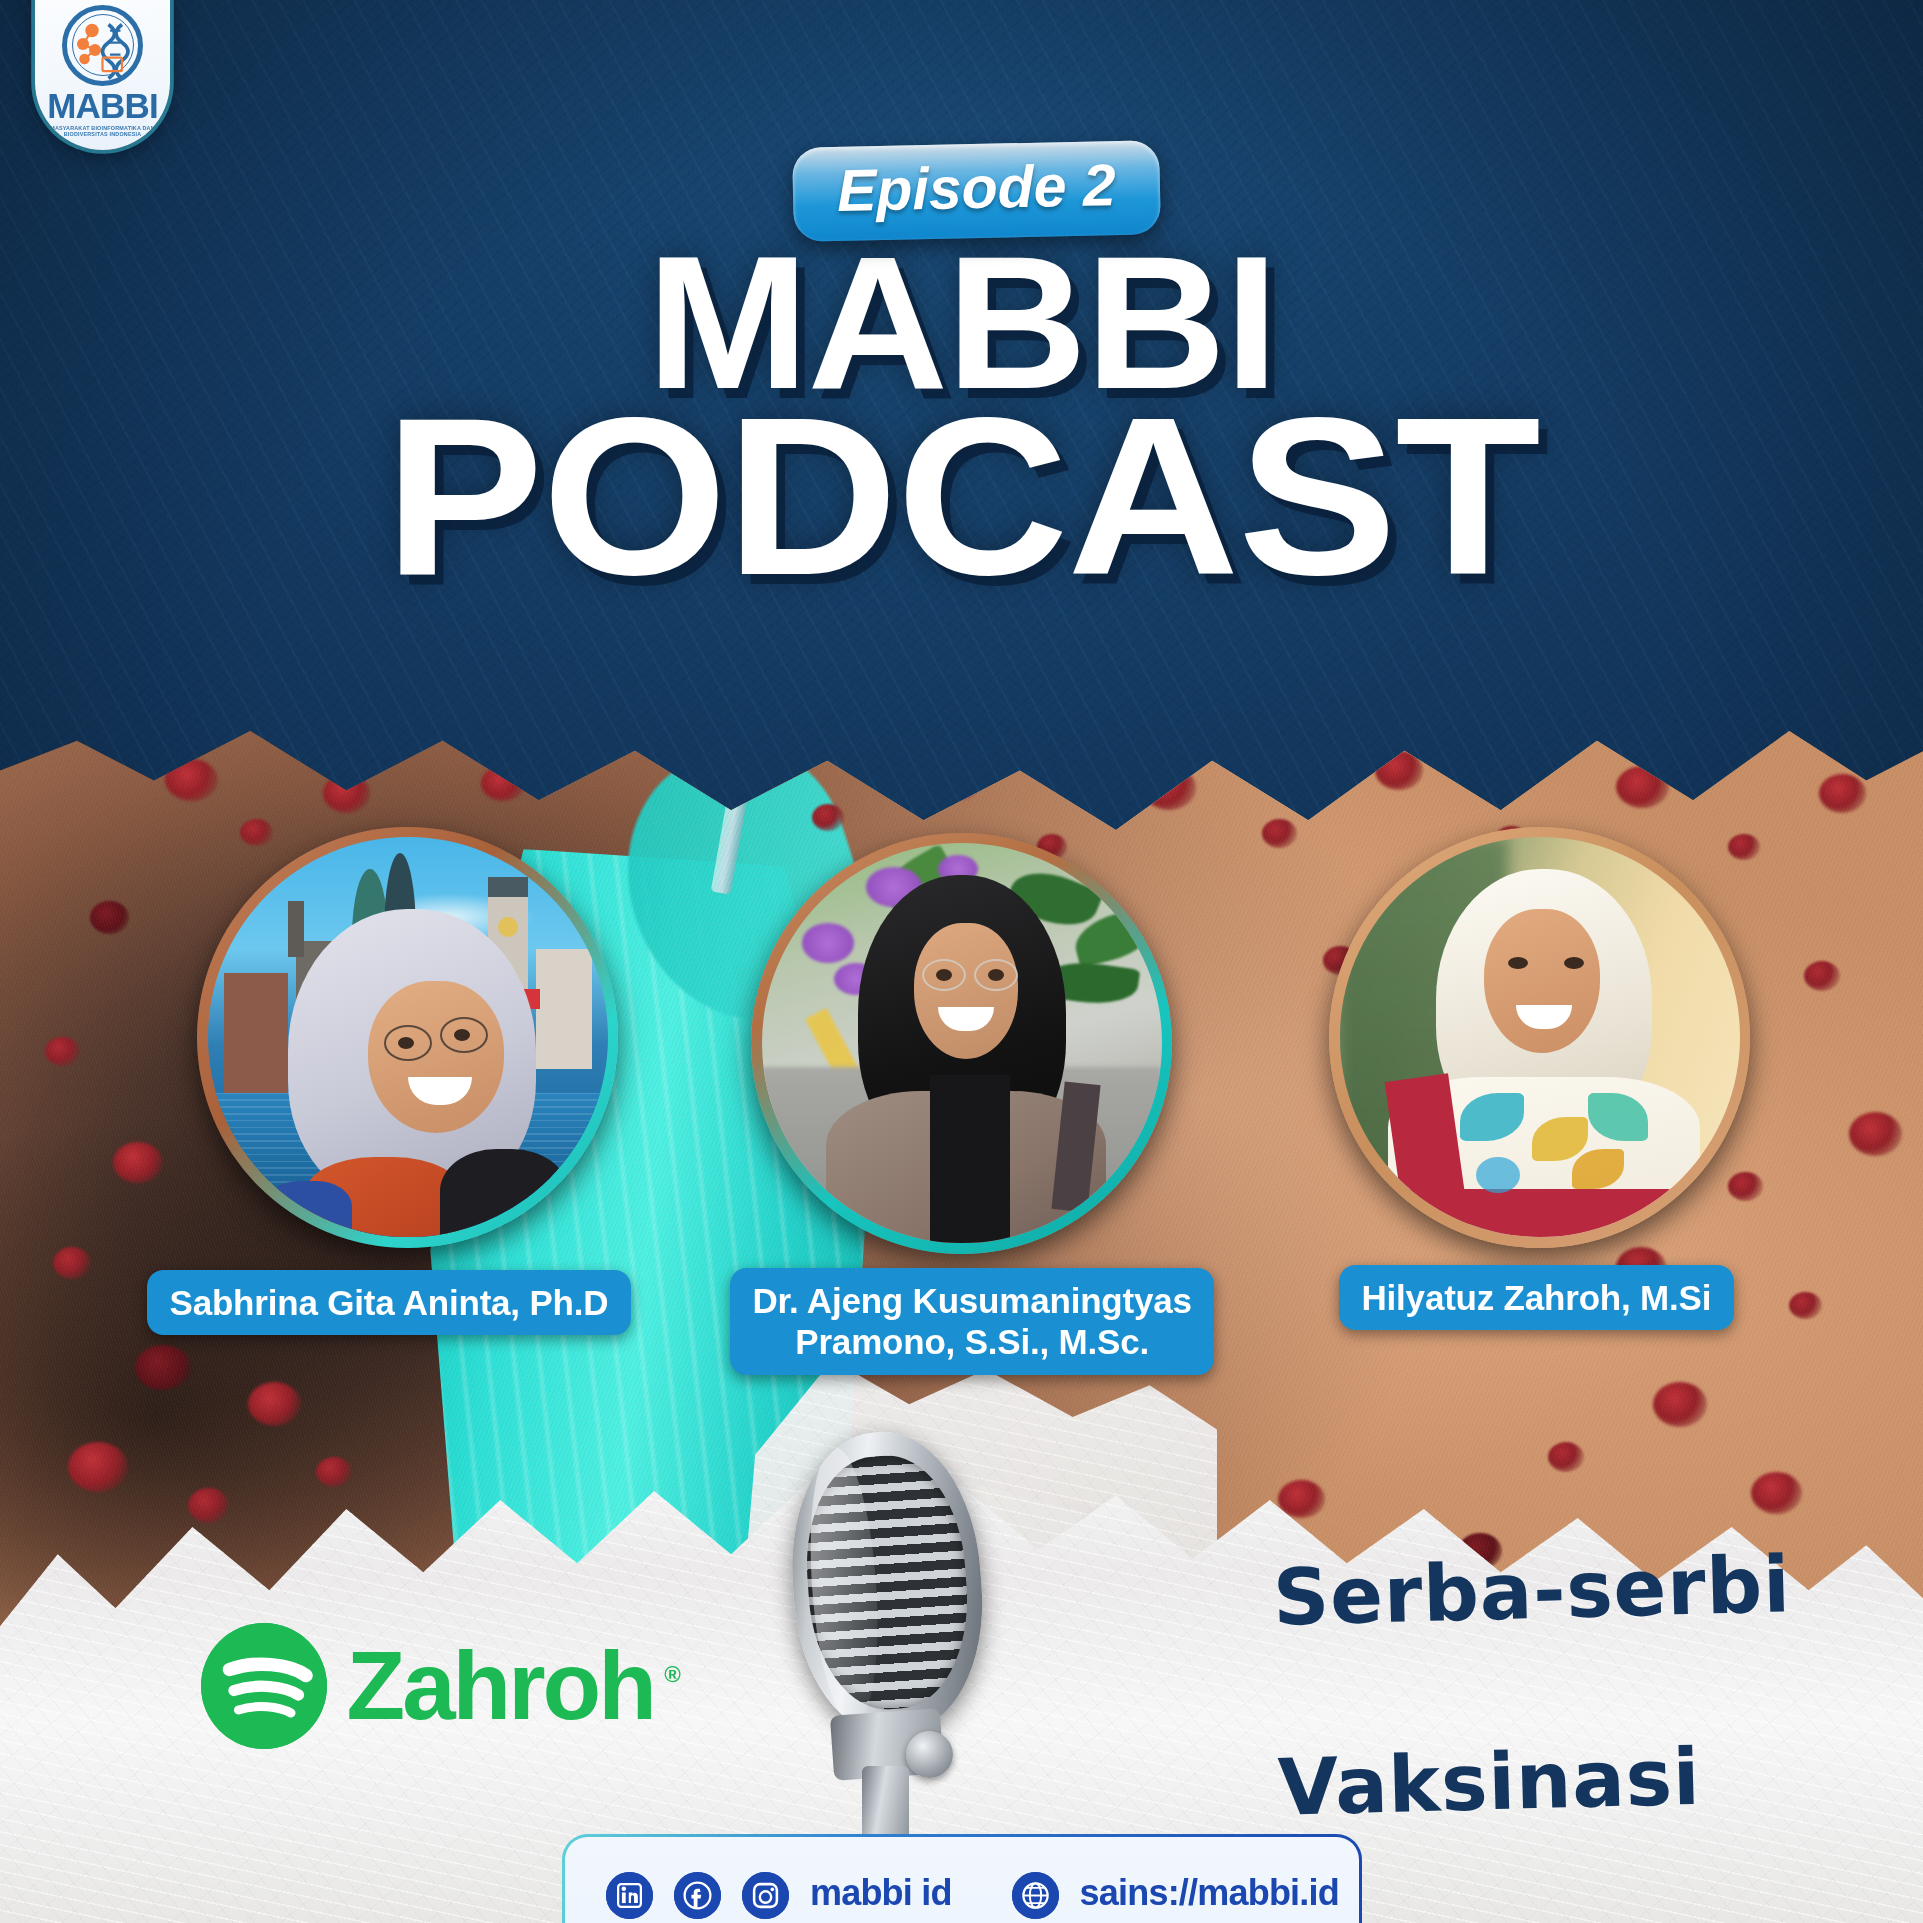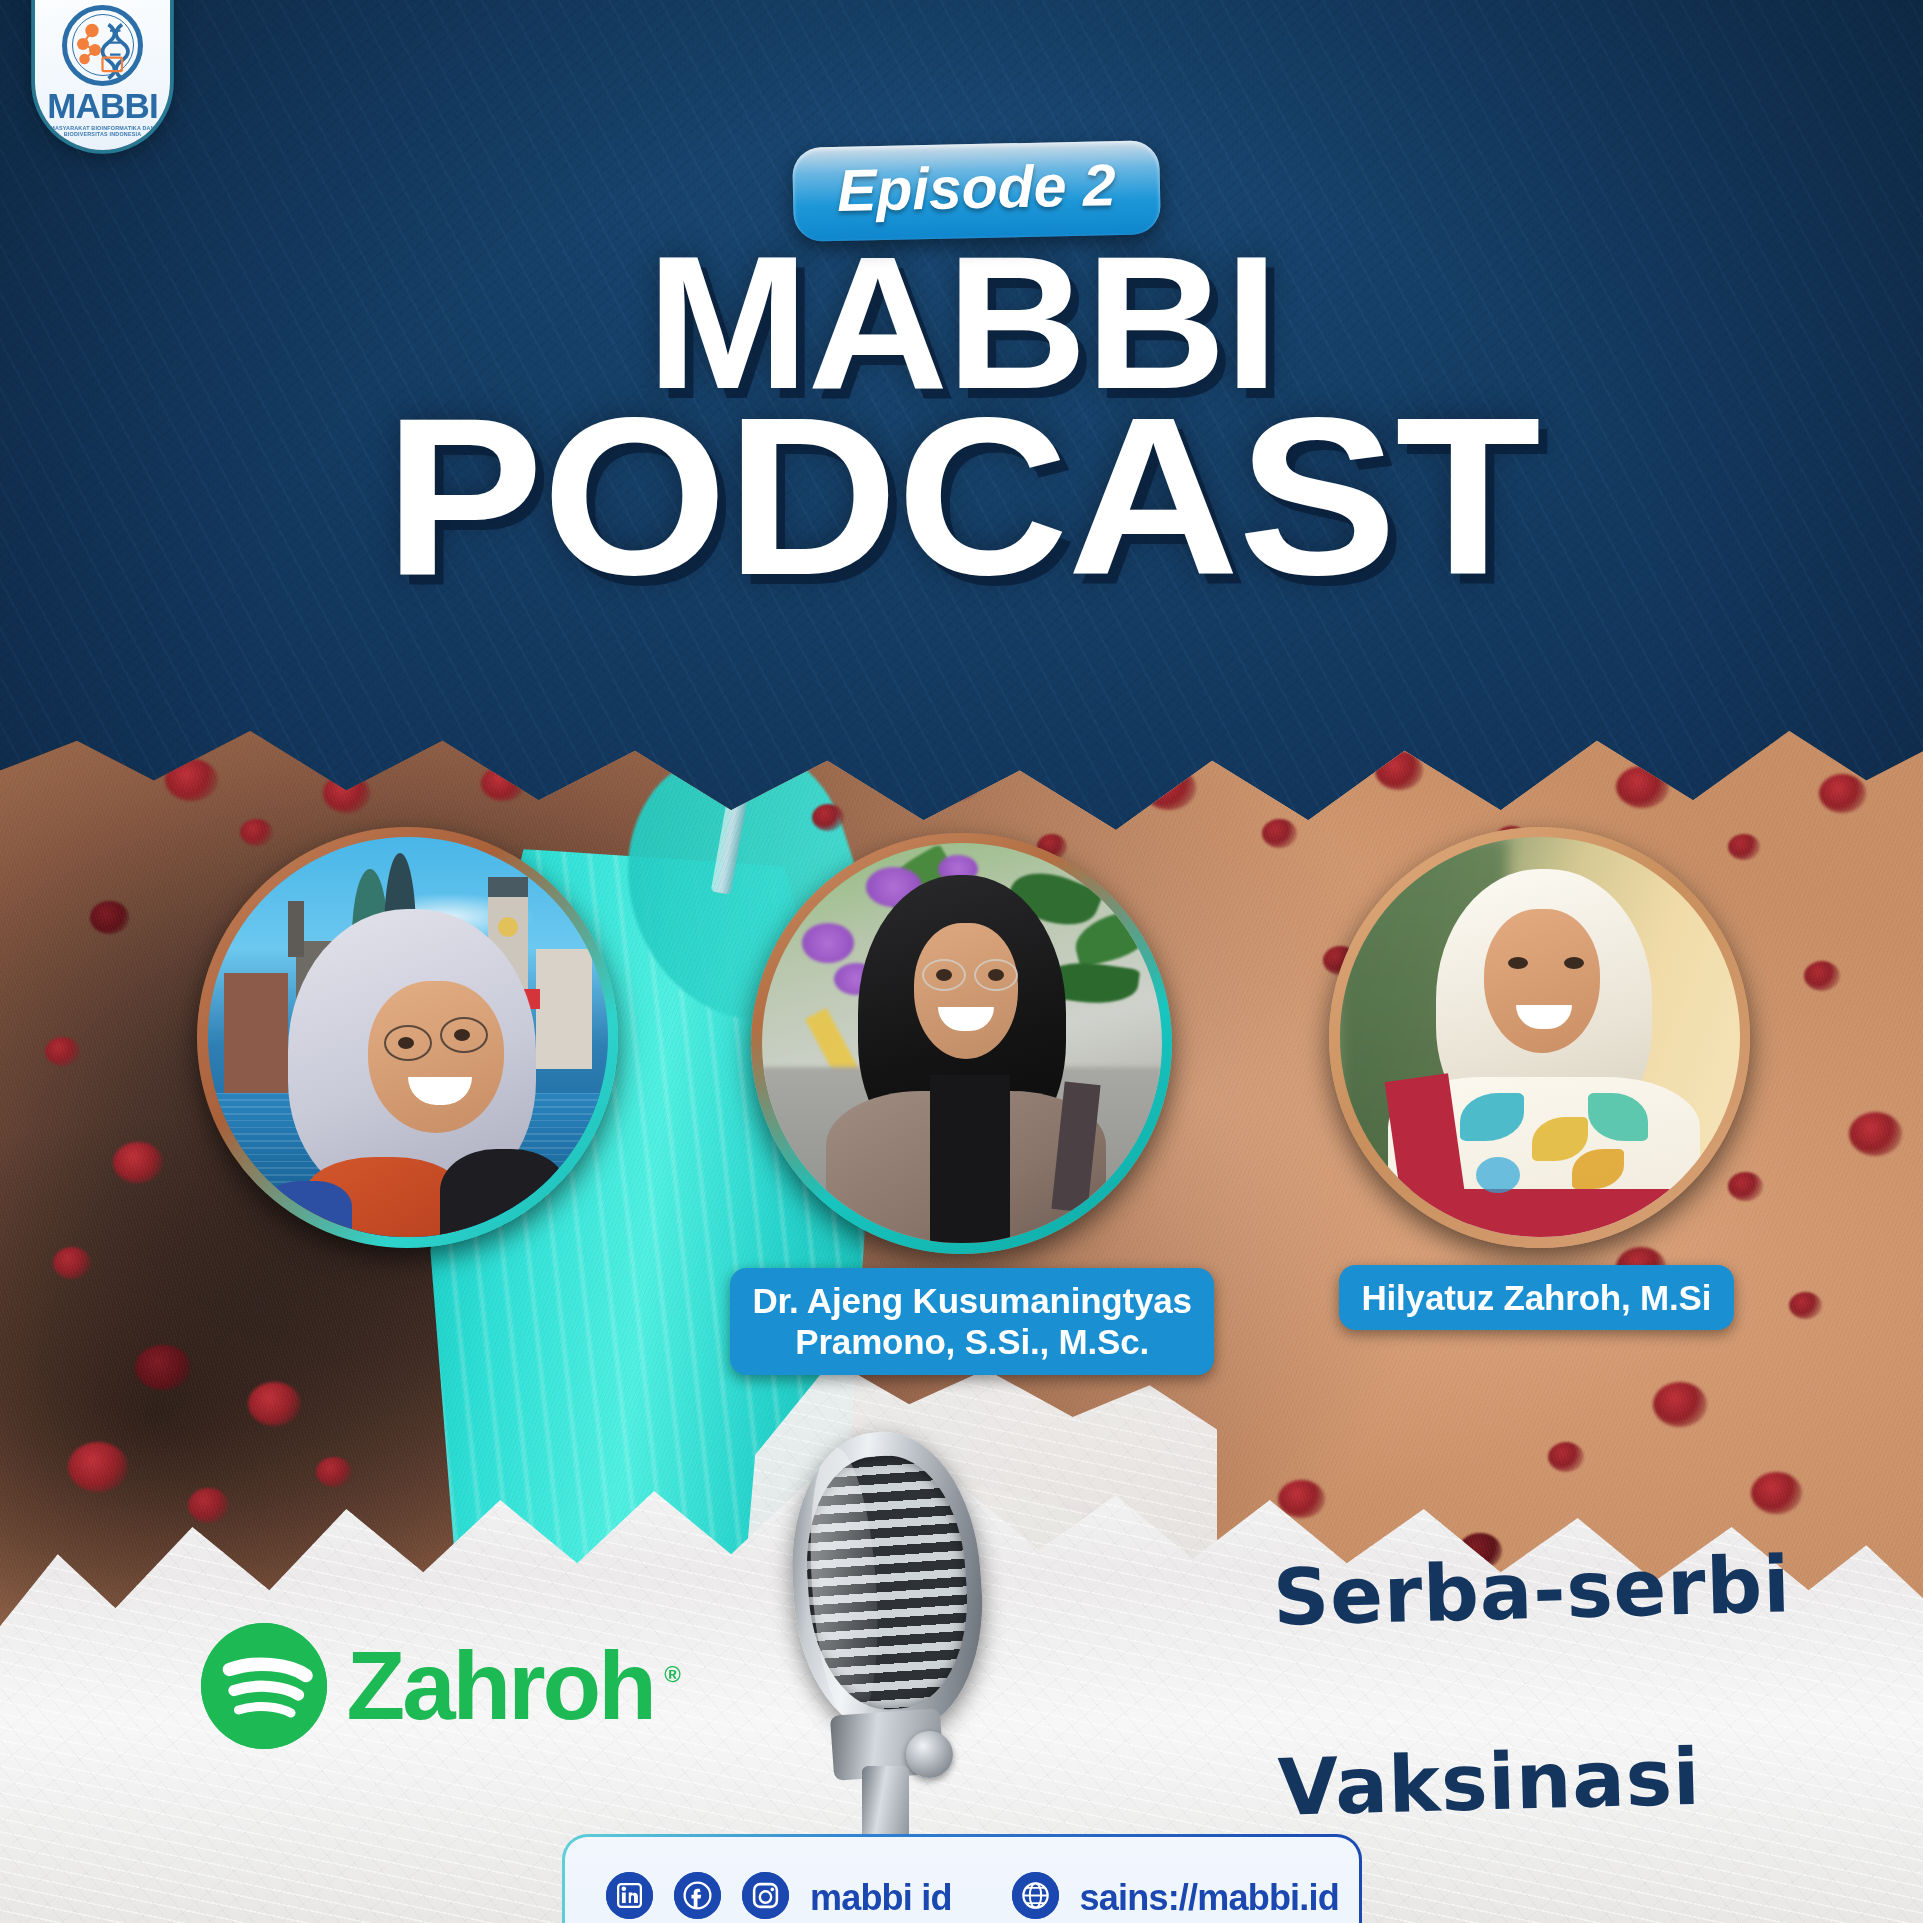--- a/index.html
+++ b/index.html
@@ -313,21 +313,21 @@
     background:linear-gradient(180deg,#f2f7fe 0%,#edf4fd 100%);
     border:3.8px solid transparent;
     border-bottom:none;
     background-image:
       linear-gradient(180deg,#f2f7fe,#edf4fd),
       linear-gradient(100deg,#5fd0d8 0%, #2f7fd0 38%, #1a47b0 100%);
     background-origin:border-box;
     background-clip:padding-box, border-box;
     display:flex; align-items:center; padding:0 41px; gap:30px;
   }
-  .f-group { display:flex; align-items:flex-end; gap:21px; }
+  .f-group { display:flex; align-items:flex-start; gap:21px; }
   .f-ico { width:47px; height:47px; border-radius:50%; background:#1a47b0; position:relative; flex:none; }
   .f-ico svg { position:absolute; inset:0; width:100%; height:100%; }
   .f-txt { font-size:36px; font-weight:700; color:#1a47b0; letter-spacing:-0.8px; white-space:nowrap; }
   .f-spacer { width:72px; }
 </style>
 </head>
 <body>
 
 <div id="poster">
 
@@ -513,20 +513,21 @@
   </div>
 
   <div class="kraft"></div>
   <div class="paper2">
       <div class="paper-tex"></div>
     </div>
   <div class="paper">
       <div class="paper-tex"></div>
     </div>
 
+  <div class="name-pill np1">Sabhrina Gita Aninta, Ph.D</div>
   <div class="name-pill np3">Hilyatuz Zahroh, M.Si</div>
   <div class="name-pill np2">Dr. Ajeng Kusumaningtyas
 Pramono, S.Si., M.Sc.</div>
 
   <div class="spotify">
     <div class="sp-logo">
       <svg viewBox="0 0 168 168">
         <circle cx="84" cy="84" r="84" fill="#1DB954"></circle>
         <path d="M38 62 C72 50 118 54 140 70" fill="none" stroke="#fff" stroke-width="18" stroke-linecap="round"></path>
         <path d="M44 90 C74 80 112 84 130 96" fill="none" stroke="#fff" stroke-width="15" stroke-linecap="round"></path>

